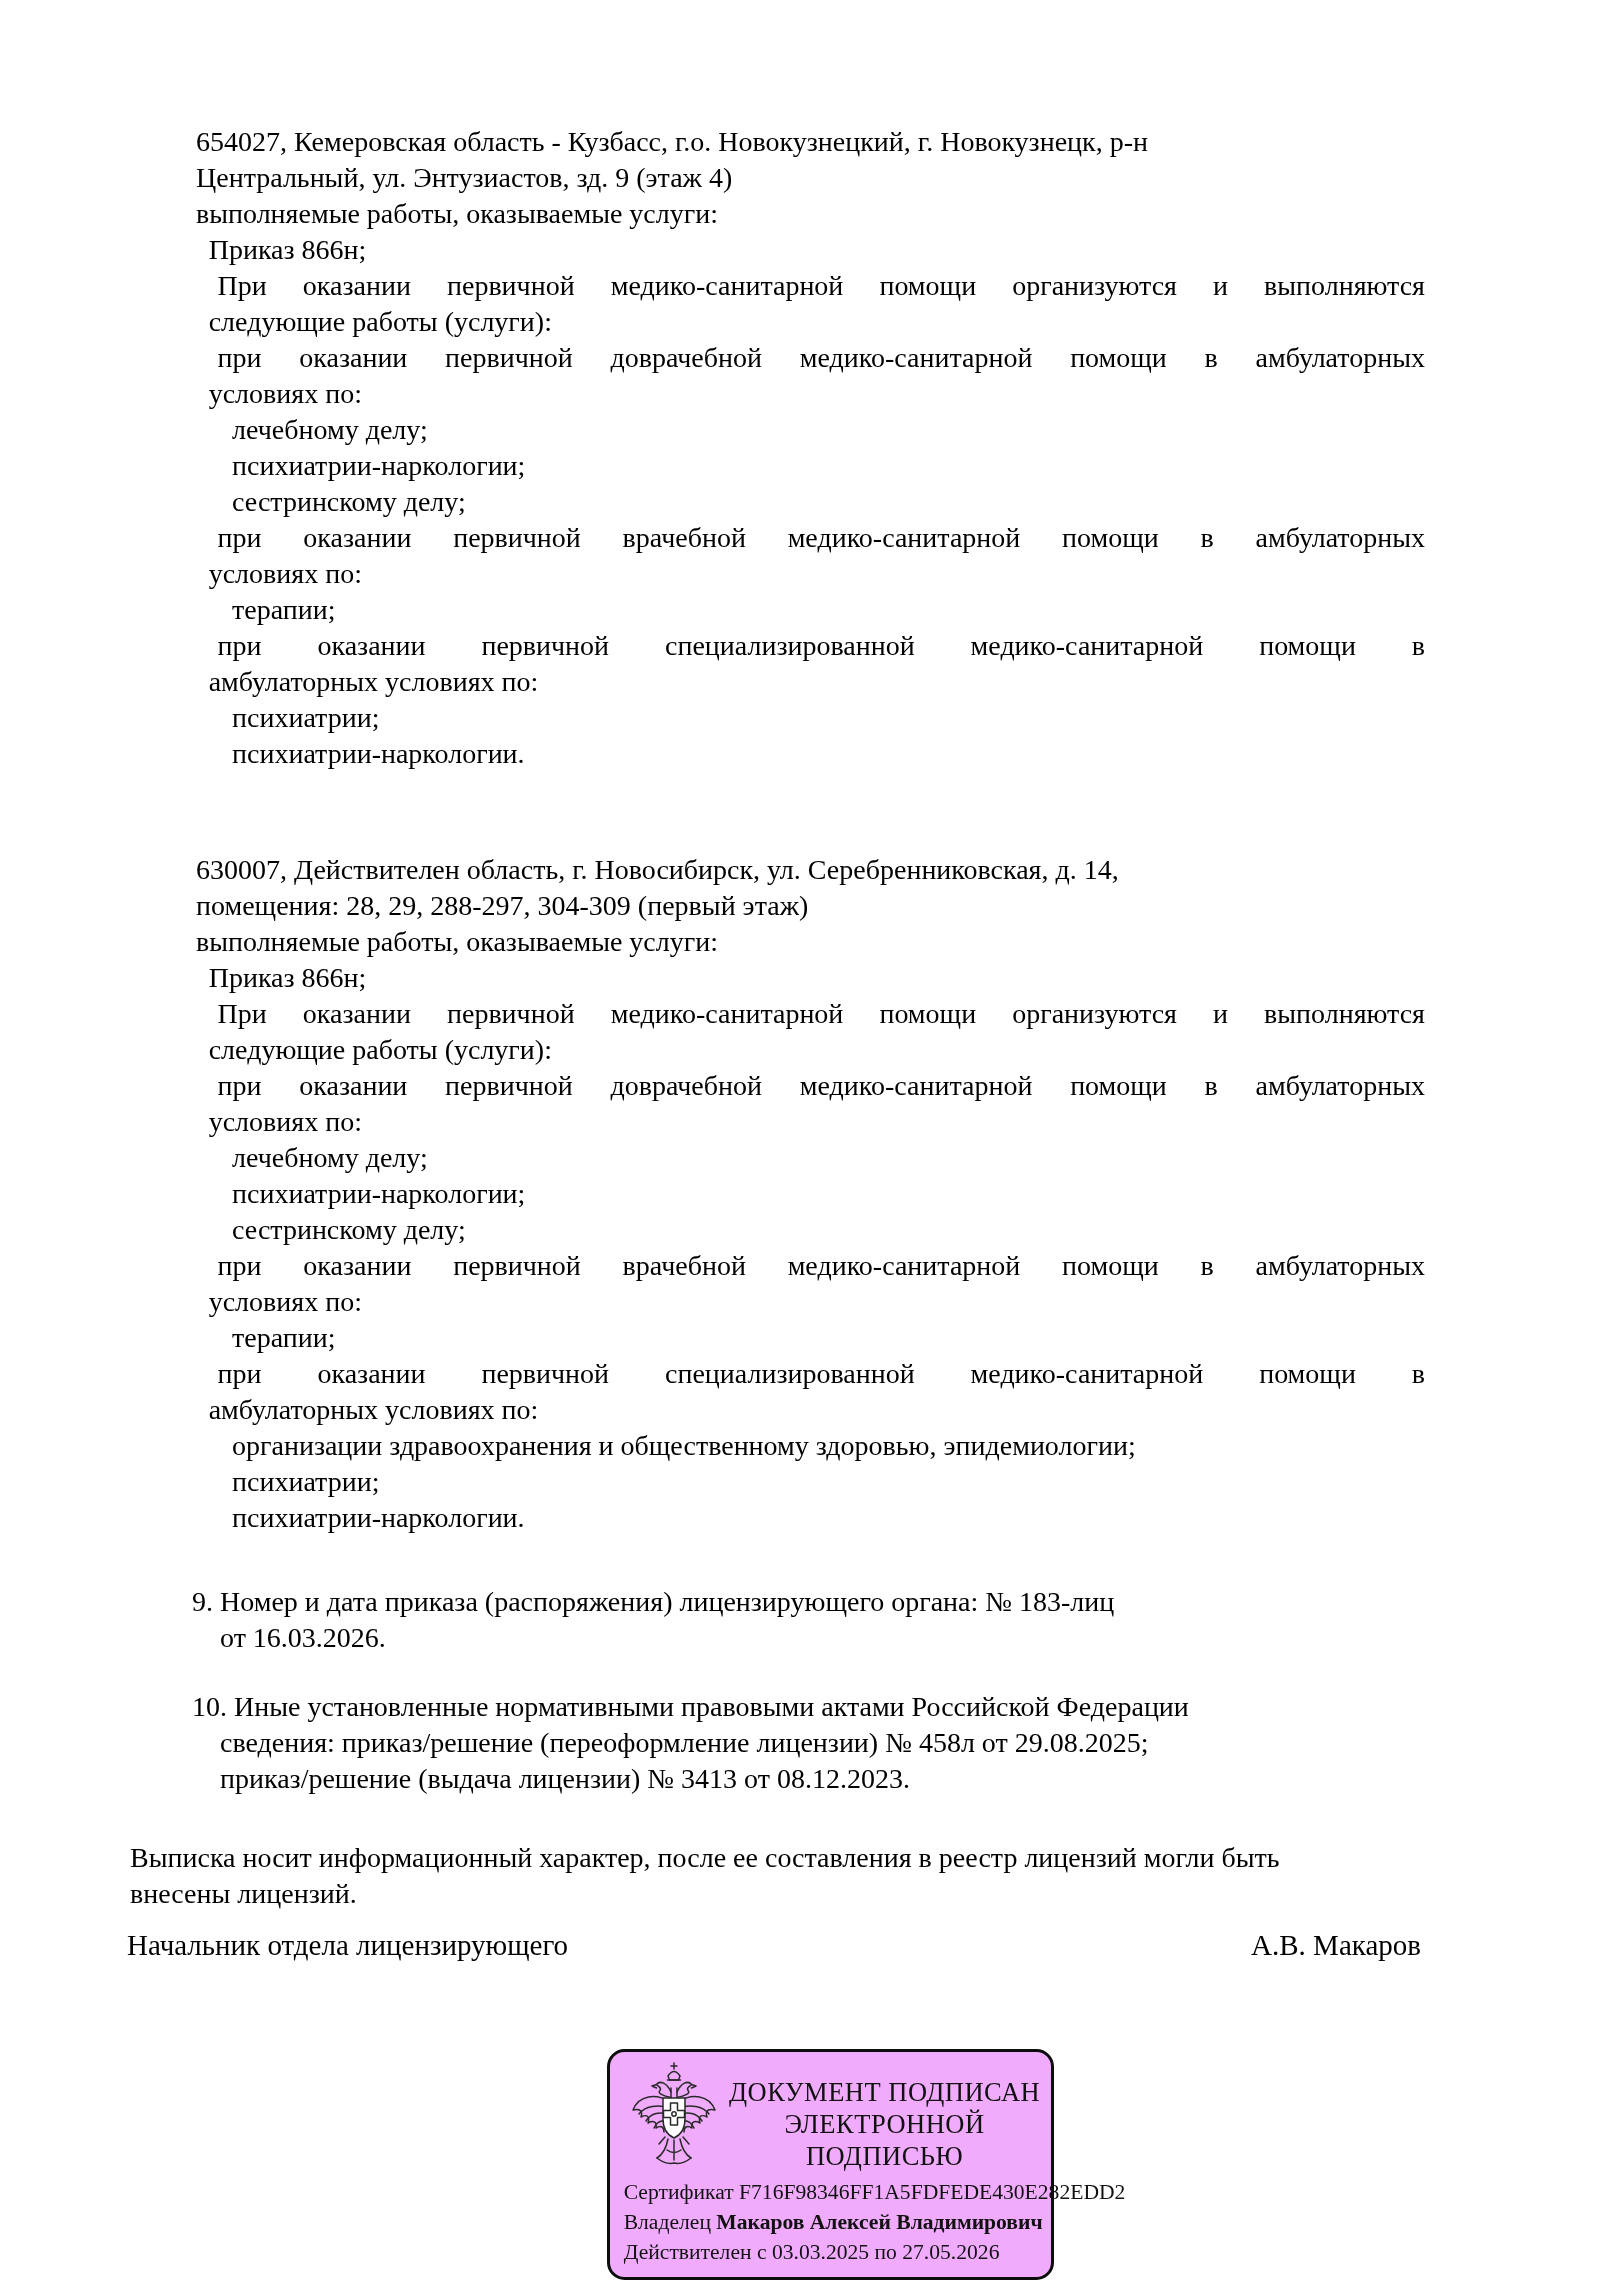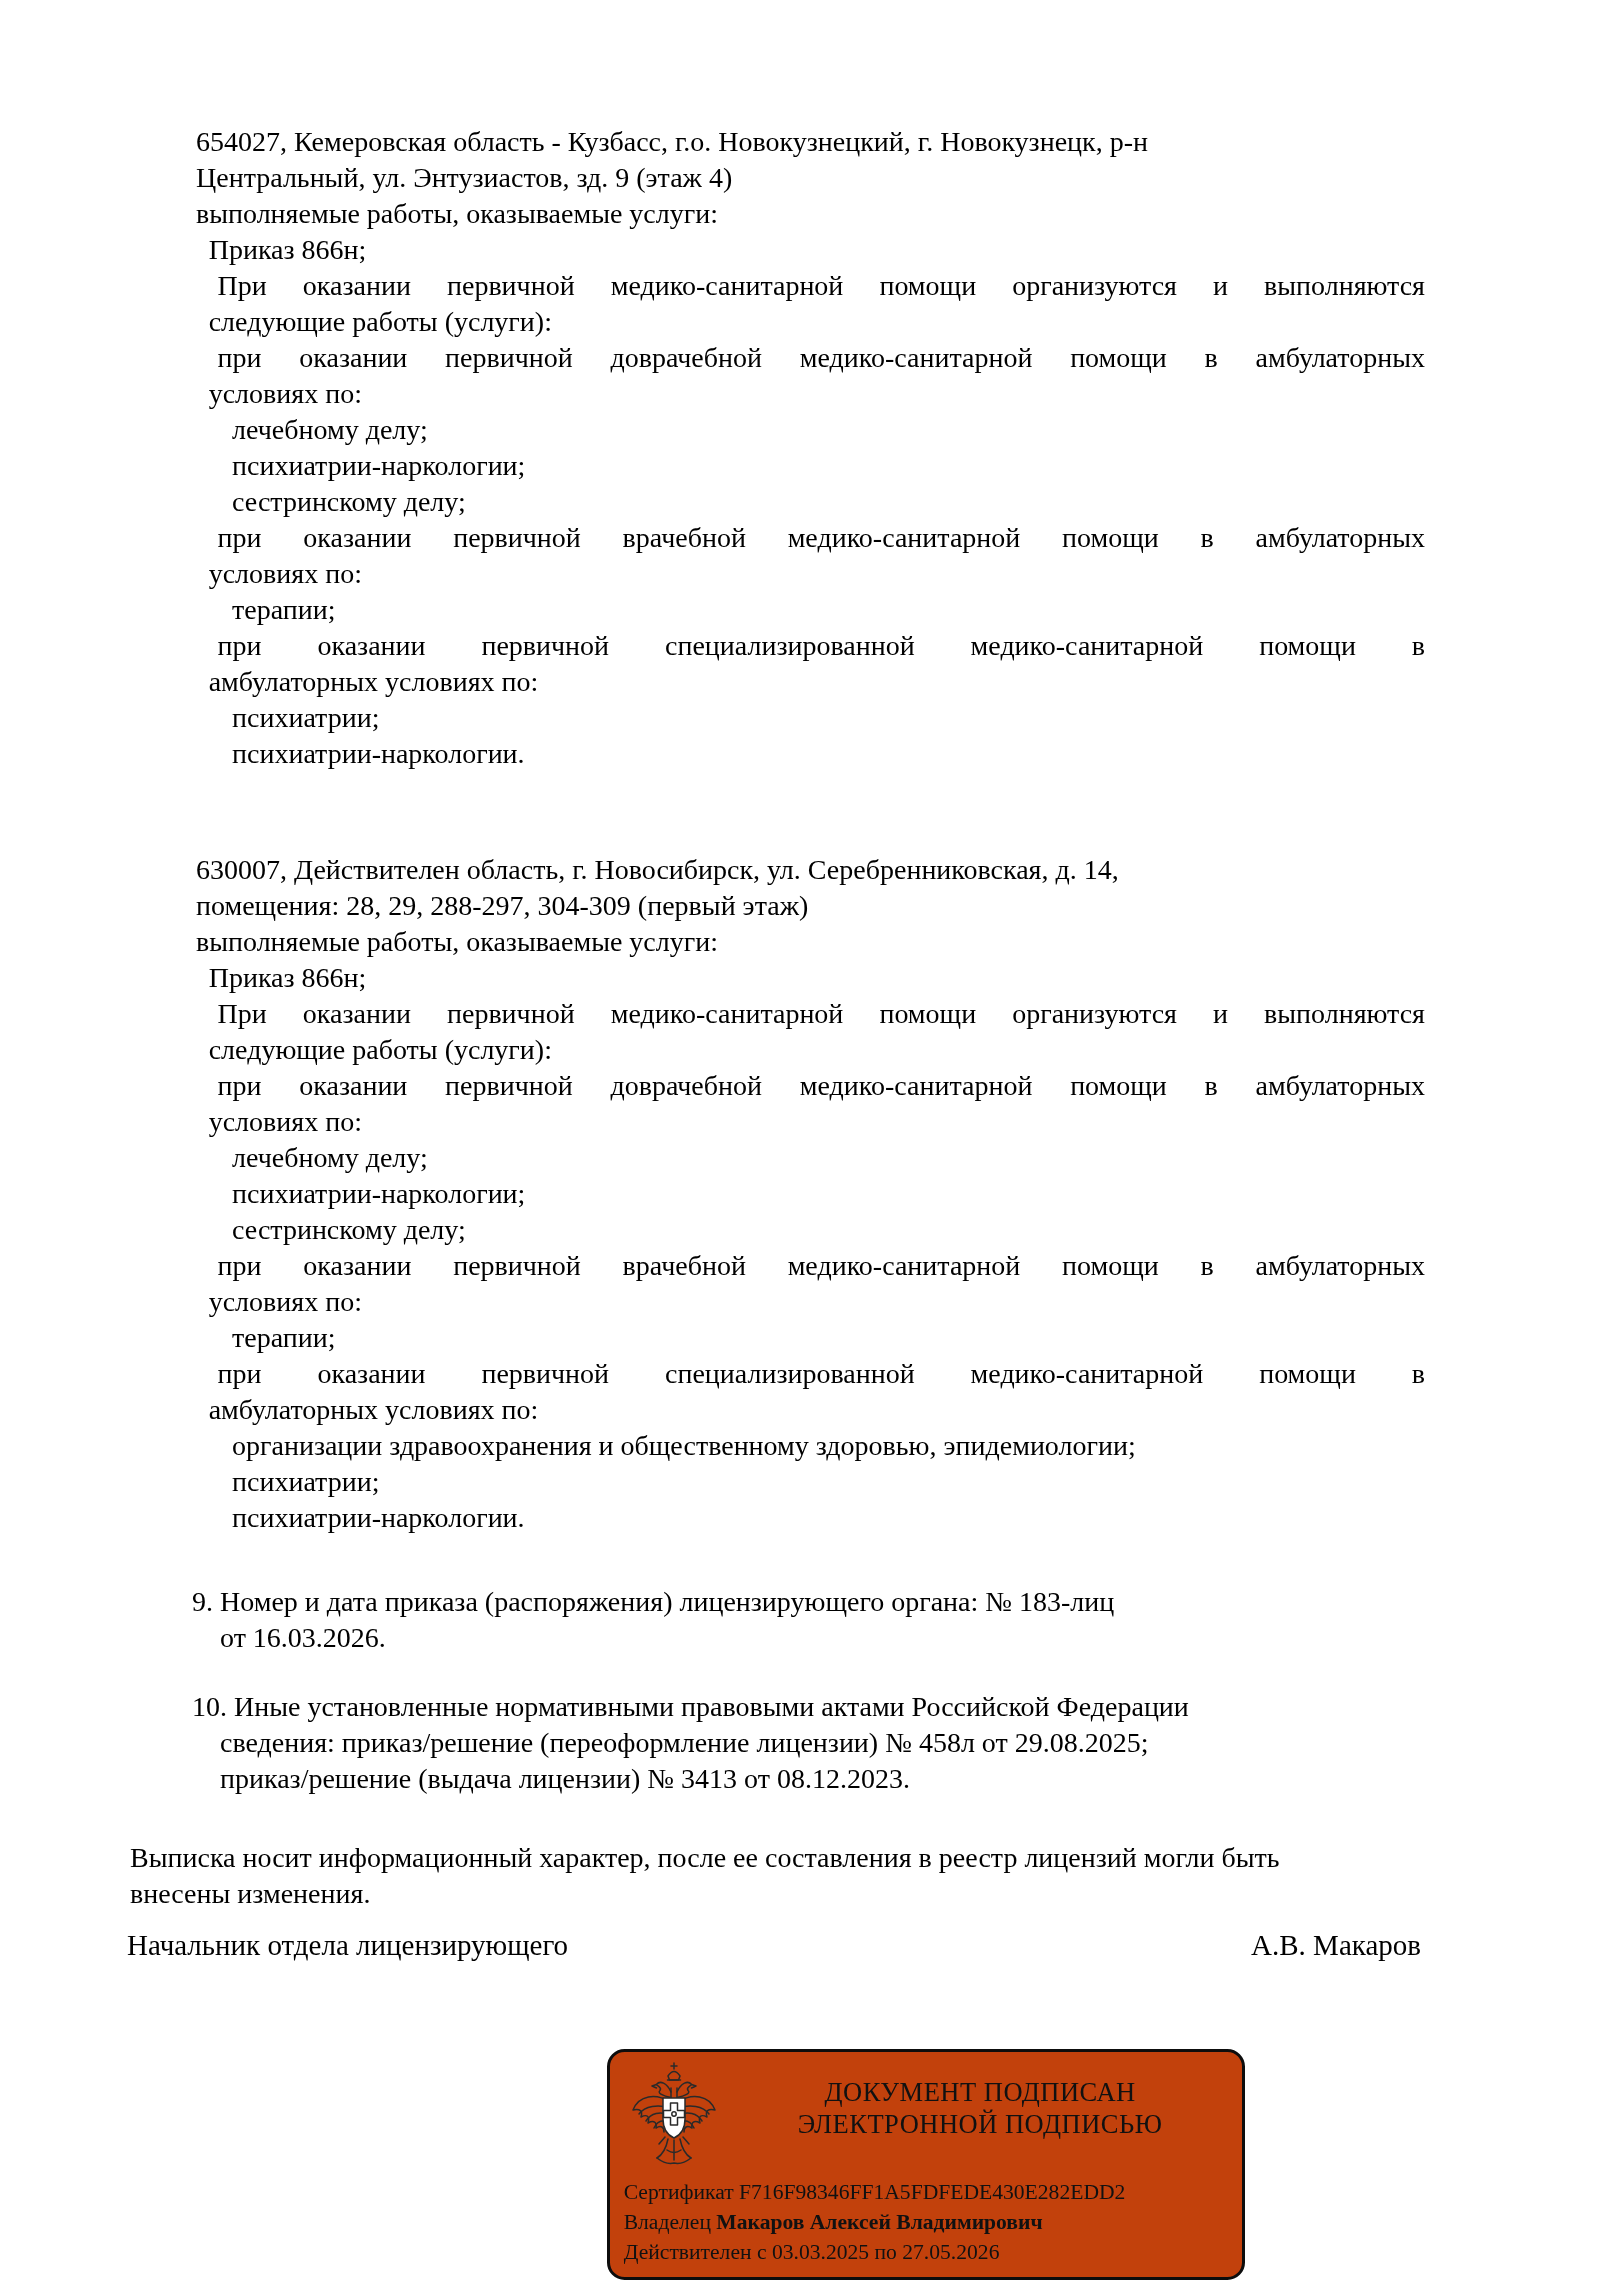--- a/index.html
+++ b/index.html
@@ -22,23 +22,23 @@
   #block2{top:852px;}
   #item9{top:1584px;left:192px;right:196px;}
   #item10{top:1689px;left:192px;right:196px;}
   .num{padding-left:0;}
   .cont{padding-left:28px;}
   #note{top:1840px;left:130px;right:131px;}
   #sig{top:1927px;left:127px;right:200px;display:flex;justify-content:space-between;align-items:baseline;}
   #sig .ln{font-size:29px;}
   
   #stamp{
-    position:absolute;top:2049px;left:607px;width:638px;height:231px;
+    position:absolute;top:2049px;left:607px;width:447px;height:231px;
     border:3.9px solid #0d0d0d;border-radius:17.6px;box-sizing:border-box;
-    background:#c2410c;
+    background:#f0abfc;
   }
   .emblem{position:absolute;left:19.6px;top:9.8px;width:88px;height:110px;}
   .stamp-title{
     position:absolute;left:116px;right:7.8px;top:23.5px;
     text-align:center;font-size:26.5px;line-height:32px;
     letter-spacing:0.5px;color:#111;
   }
   .stamp-info{position:absolute;left:13.7px;right:9.8px;top:125px;font-size:21.6px;line-height:30px;color:#111;white-space:nowrap;}
   .stamp-info .row{display:block;}
   .bold{font-weight:bold;}
@@ -97,21 +97,21 @@
   </div>
 
   <div class="tblock" id="item10">
     <div class="ln num">10. Иные установленные нормативными правовыми актами Российской Федерации</div>
     <div class="ln cont">сведения: приказ/решение (переоформление лицензии) № 458л от 29.08.2025;</div>
     <div class="ln cont">приказ/решение (выдача лицензии) № 3413 от 08.12.2023.</div>
   </div>
 
   <div class="tblock" id="note">
     <div class="ln">Выписка носит информационный характер, после ее составления в реестр лицензий могли быть</div>
-    <div class="ln">внесены изменения.</div>
+    <div class="ln">внесены лицензий.</div>
   </div>
 
   <div class="tblock" id="sig">
     <span class="ln">Начальник отдела лицензирующего</span>
     <span class="ln">А.В. Макаров</span>
   </div>
 
   <div id="stamp">
     <svg class="emblem" viewBox="0 0 88 110" fill="none" stroke="#2a2a2a" stroke-width="1.5" stroke-linecap="round" stroke-linejoin="round">
 

